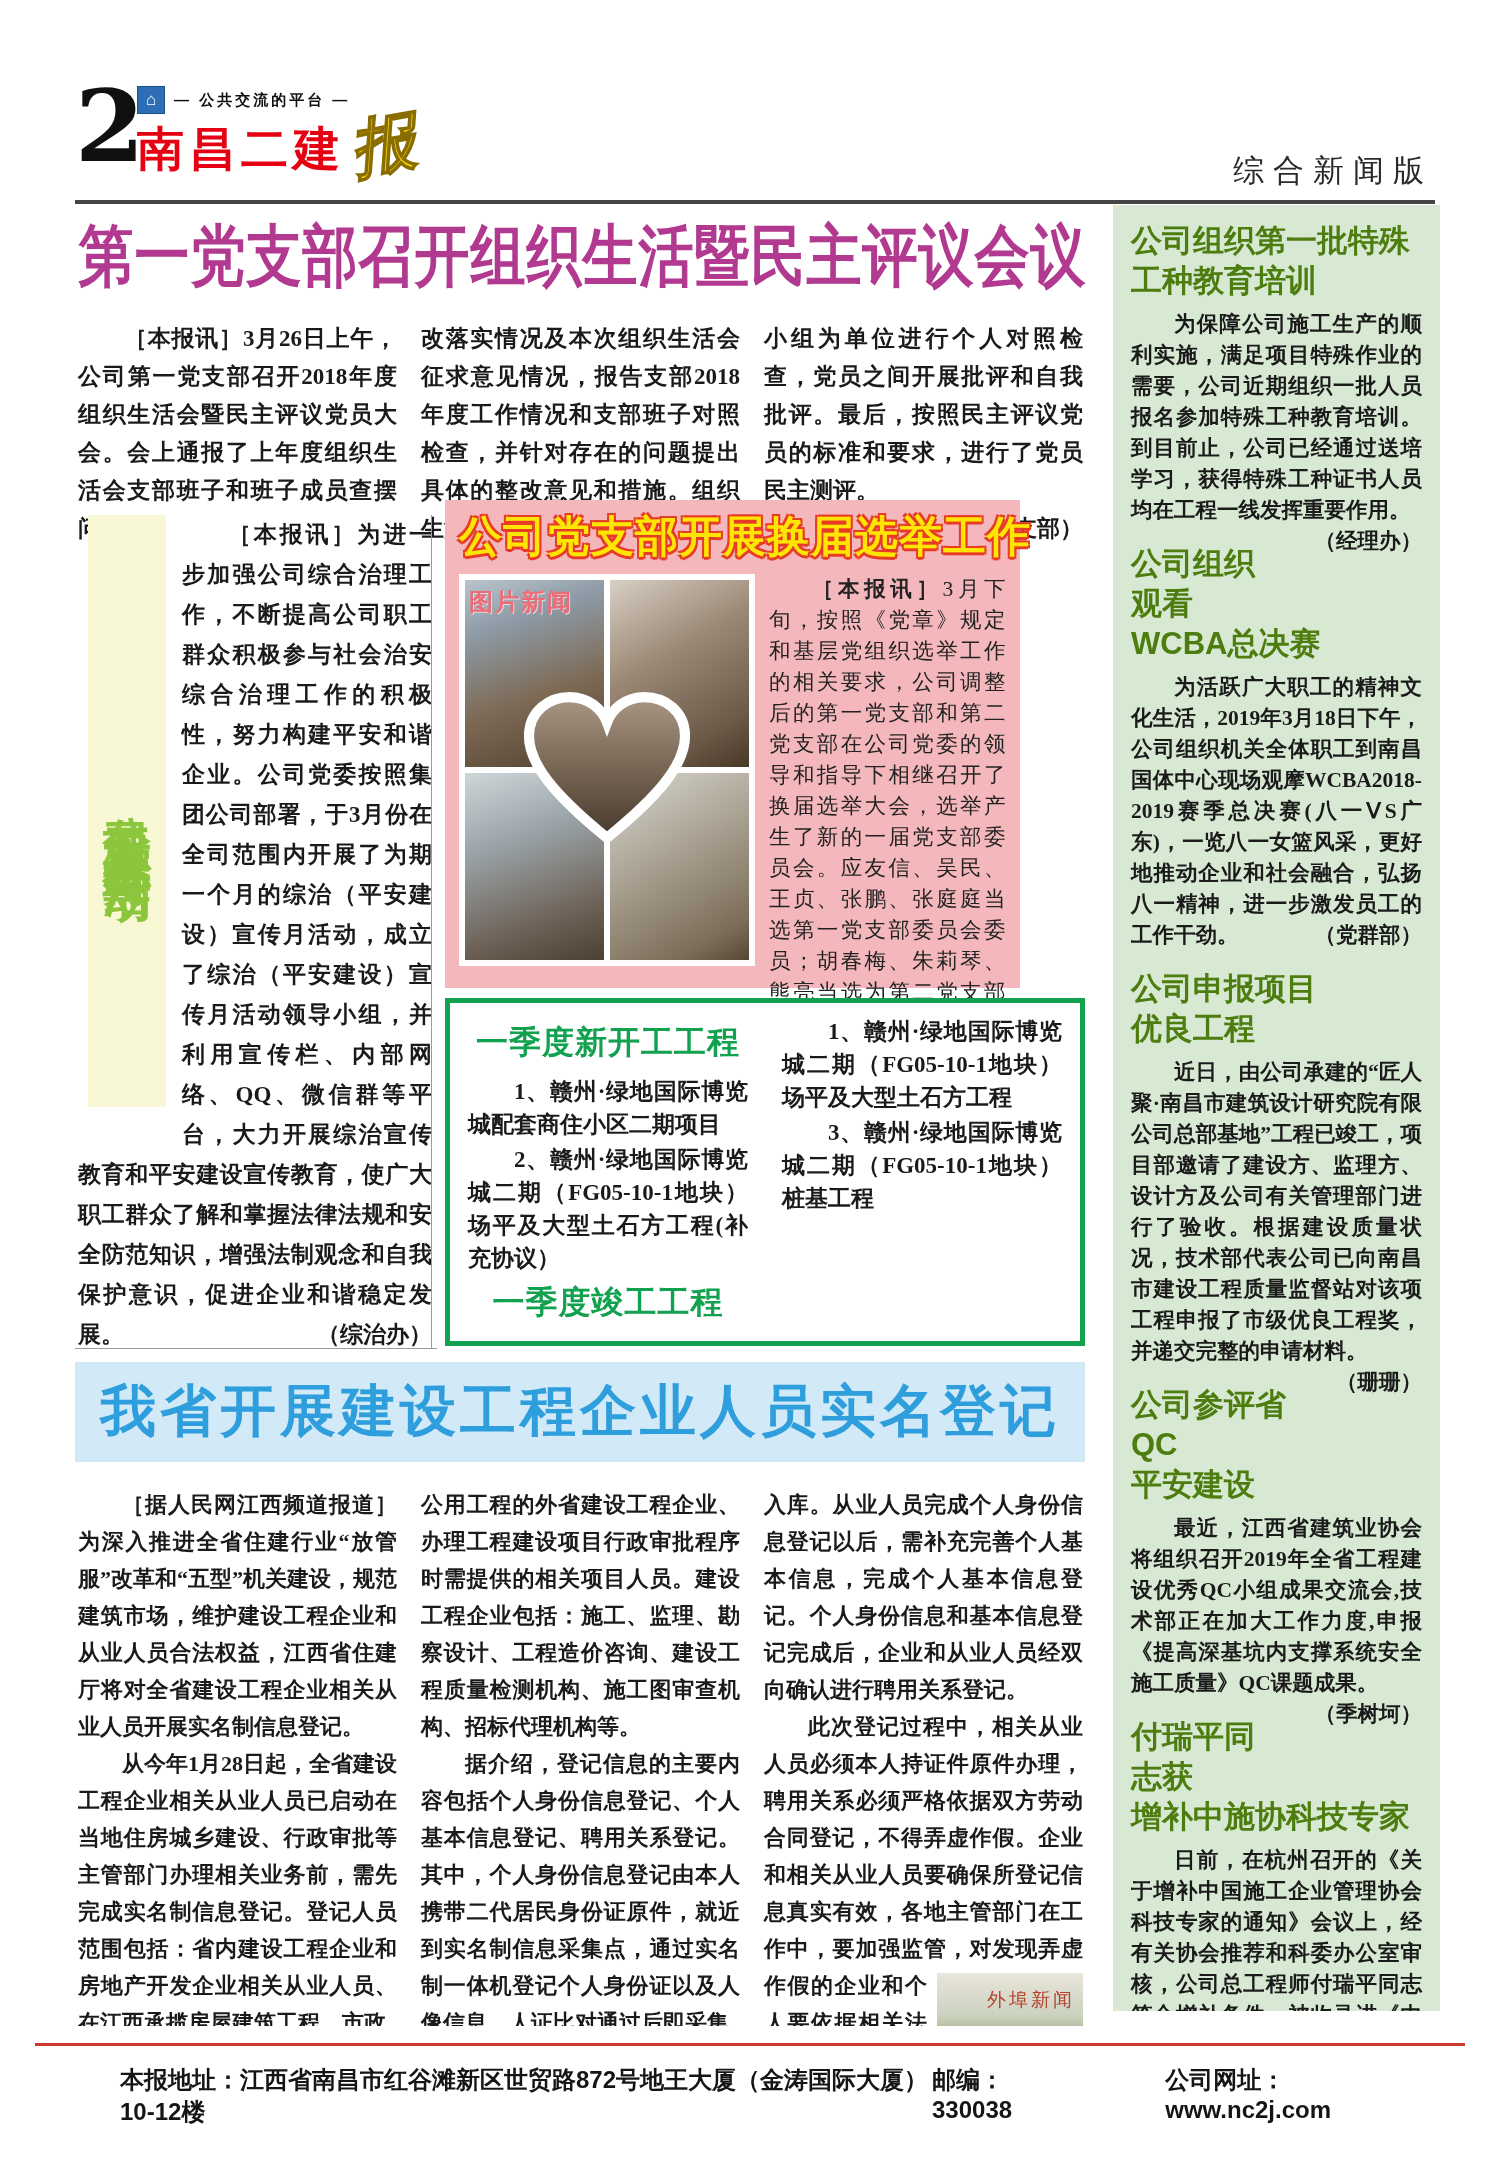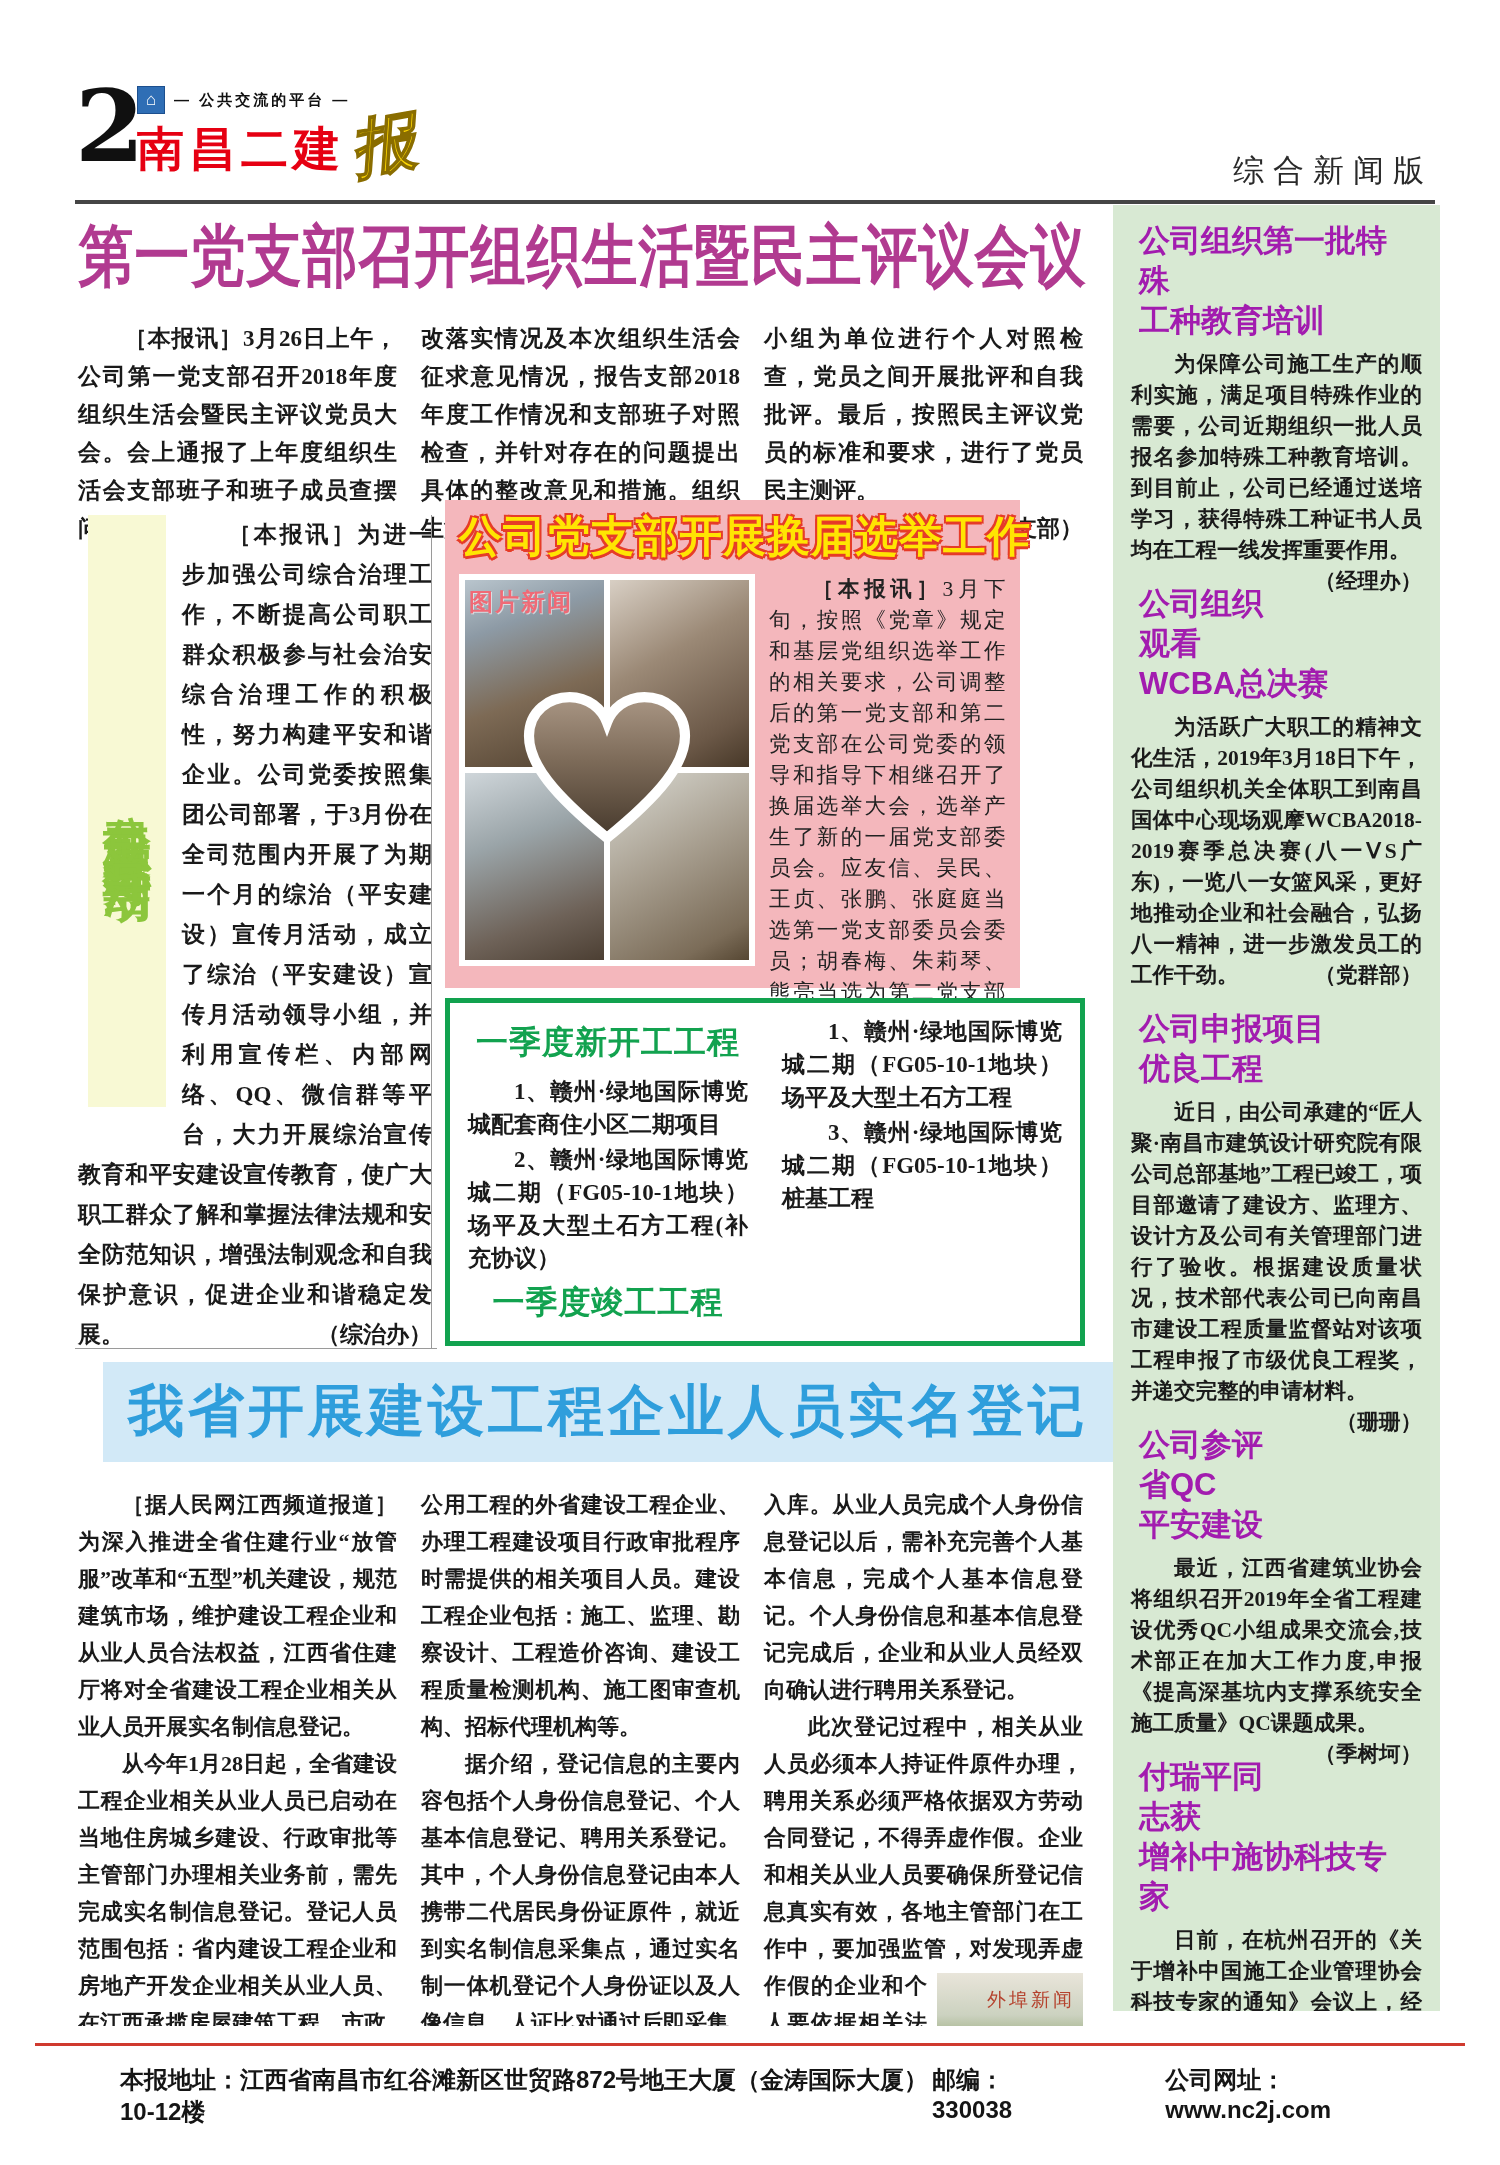--- a/index.html
+++ b/index.html
@@ -60,35 +60,35 @@
 
   
   .green-box{position:absolute;left:445px;top:998px;width:640px;height:348px;box-sizing:border-box;border:5px solid #12a24f;
       background:#fff;padding:12px 18px 8px;column-count:2;column-gap:34px;column-fill:auto;overflow:hidden;}
   .green-title{font-family:"Liberation Sans",sans-serif;font-size:32px;font-weight:900;color:#12a24f;text-align:center;
       margin:6px 0 10px;letter-spacing:1px;}
   .proj-item{font-size:23px;line-height:33px;text-align:justify;text-indent:2em;font-weight:600;margin:0 0 2px;}
 
   
   .blue-banner{position:absolute;left:75px;top:1362px;width:1010px;height:100px;background:#d2e9f7;
-      display:flex;align-items:center;justify-content:center;margin-left:28px;}
+      display:flex;align-items:center;justify-content:center;}
   .blue-banner span{font-size:56px;font-weight:900;color:#2f9edc;letter-spacing:4px;white-space:nowrap;}
 
   
   .reg-cols{position:absolute;left:78px;top:1486px;width:1005px;height:540px;display:flex;gap:24px;overflow:hidden;}
   .reg-col{width:319px;font-size:22px;line-height:37px;text-align:justify;font-weight:600;}
   .pagoda{float:right;width:146px;height:140px;margin:6px 0 0 10px;position:relative;
       background:linear-gradient(#e9e5da 0%,#ccd2c0 30%,#8aa06a 55%,#47603c 78%,#2f4a2e 100%);}
   .pagoda-label{position:absolute;top:8px;right:8px;font-size:19px;font-weight:400;color:#b5432e;letter-spacing:3px;}
 
   
   .sidebar{position:absolute;left:1113px;top:205px;width:327px;height:1806px;background:#d8e9d3;
       box-sizing:border-box;padding:16px 18px;overflow:hidden;}
   .sb-article{margin-bottom:18px;}
-  .sb-title{font-family:"Liberation Sans",sans-serif;font-size:31px;font-weight:900;color:#a21caf;line-height:40px;margin:0 8px 8px;}
+  .sb-title{font-family:"Liberation Sans",sans-serif;font-size:31px;font-weight:900;color:#4d7c0f;line-height:40px;margin:0 0 8px;}
   .sb-body{font-size:21.5px;line-height:31px;text-align:justify;text-indent:2em;font-weight:600;margin:0;}
 
   
   .footer-rule{position:absolute;left:35px;top:2043px;width:1430px;height:3px;background:#cf3a2e;}
   .footer{position:absolute;left:75px;top:2064px;width:1360px;display:flex;align-items:flex-start;
       font-family:"Liberation Sans",sans-serif;font-size:24px;font-weight:700;color:#151515;}
   .footer-address{margin-left:45px;}
   .footer-postcode{margin-left:auto;}
   .footer-website{margin-left:95px;margin-right:10px;}
 </style>

